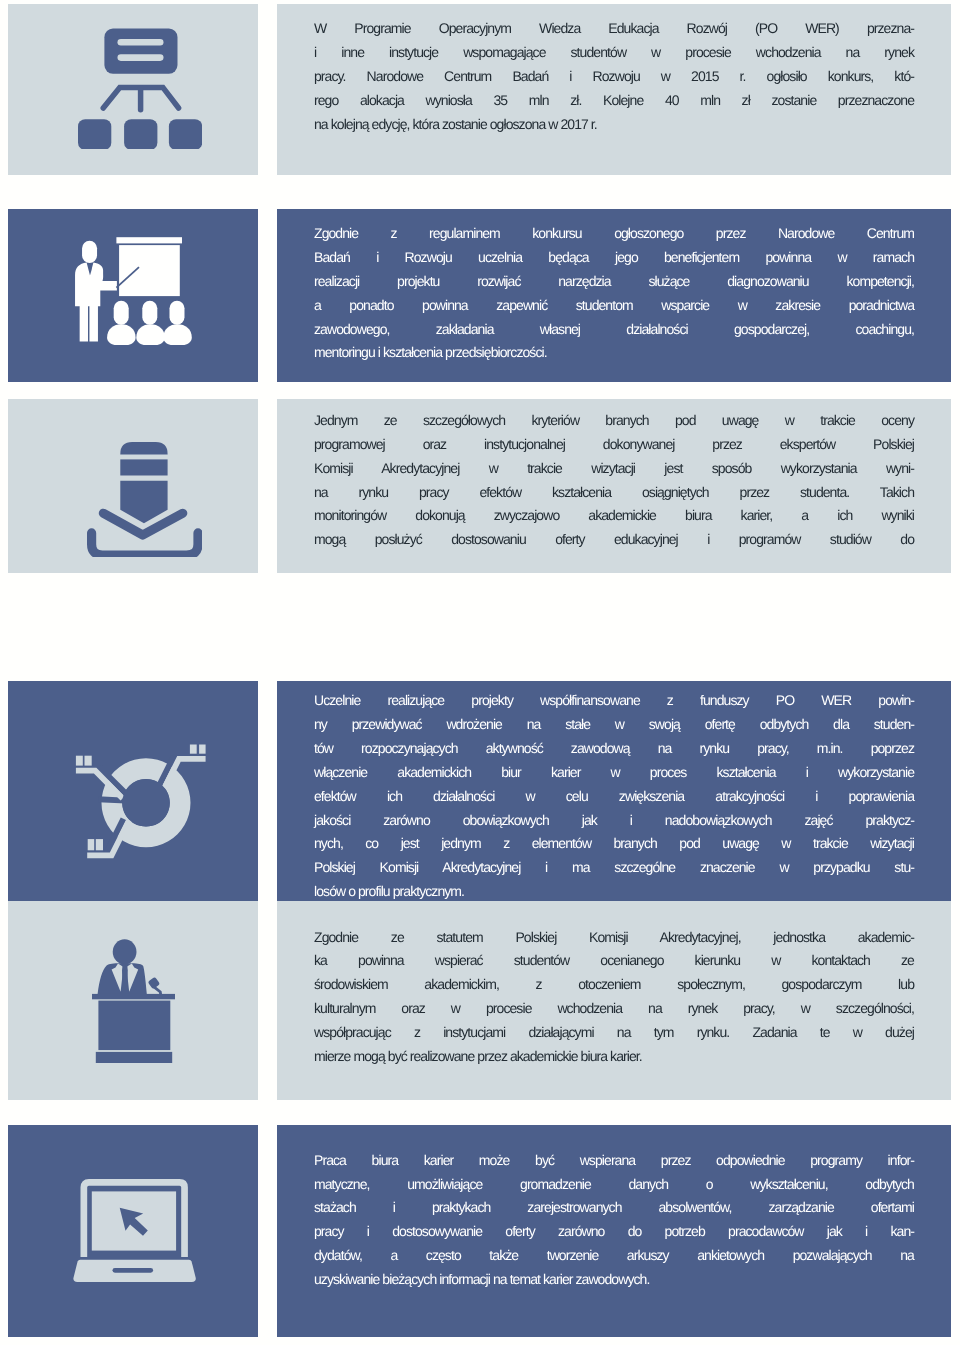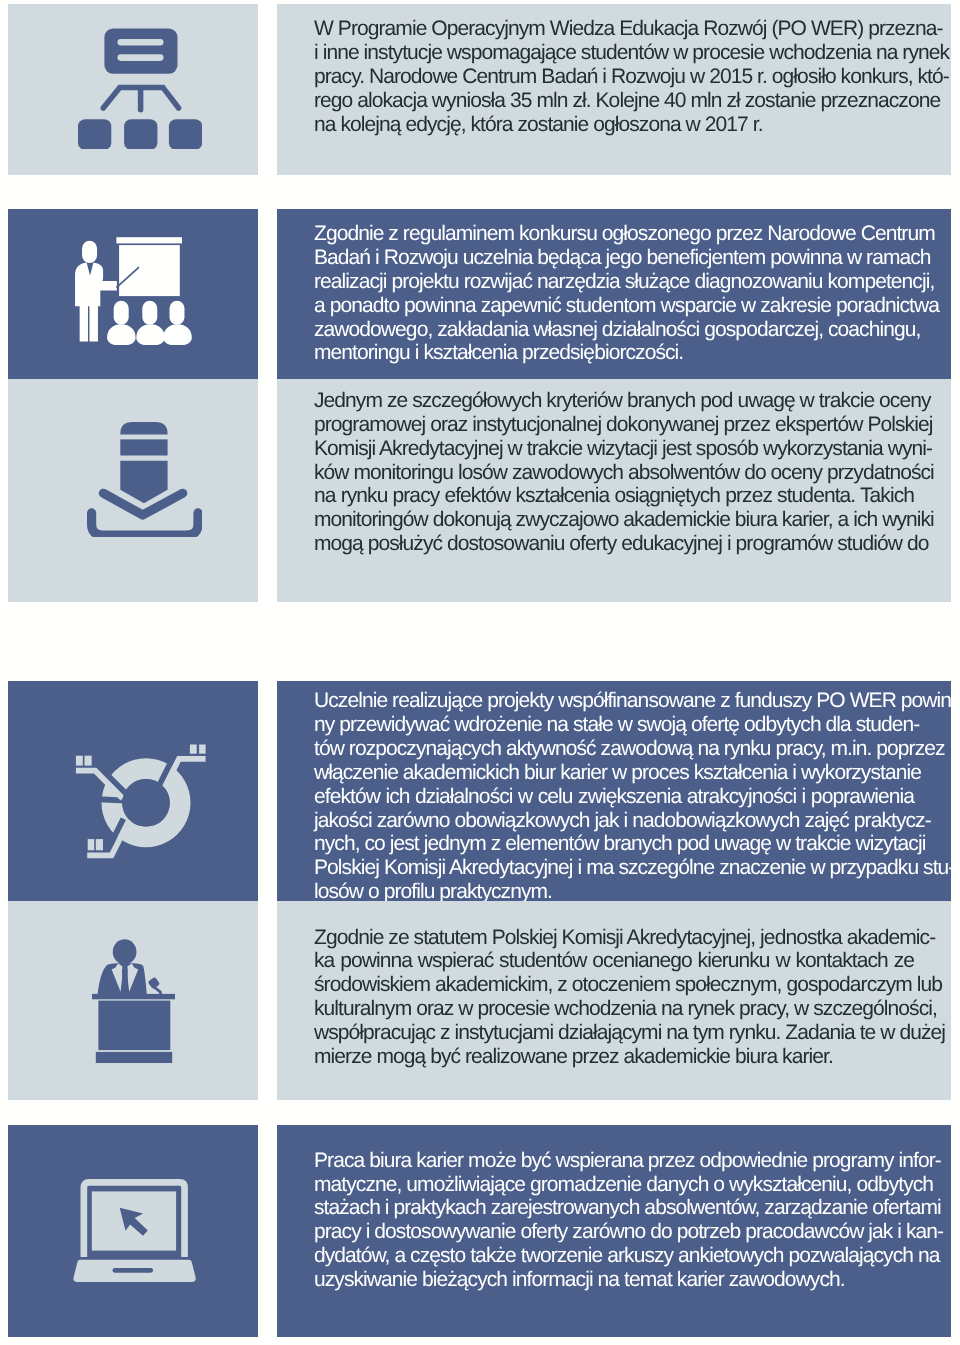--- a/index.html
+++ b/index.html
@@ -6,21 +6,21 @@
   html,body{margin:0;padding:0;}
   body{width:960px;height:1345px;background:#fffffd;
        font-family:"Liberation Sans",sans-serif;overflow:hidden;
        -webkit-font-smoothing:antialiased;text-rendering:geometricPrecision;}
   .page{position:relative;width:960px;height:1345px;}
   .panel{position:absolute;left:0;width:960px;}
   .icon-cell{position:absolute;left:8px;width:250px;top:0;bottom:0;}
   .text-cell{position:absolute;left:277px;width:674px;top:0;bottom:0;}
   .icon-cell svg{position:absolute;}
   .ptext{position:absolute;left:37px;width:600px;
-         font-size:21px;line-height:23.85px;letter-spacing:-0.92px;}
+         font-size:14px;line-height:23.85px;letter-spacing:-0.92px;}
   .ln{text-align:justify;text-align-last:justify;white-space:pre;}
   .ln.last{text-align-last:left;}
   .light .icon-cell,.light .text-cell{background:#d1dade;}
   .light .ptext{color:#232d35;}
   .dark  .icon-cell,.dark  .text-cell{background:#4c5f8b;}
   .dark  .ptext{color:#ffffff;}
   .light .ic{fill:#4c5f8b;}
   .light .icbg{fill:#d1dade;}
   .light .icstroke{stroke:#4c5f8b;}
   .dark  .ic{fill:#d0d9de;}
@@ -99,38 +99,37 @@
           <div class="ln">Zgodnie z regulaminem konkursu ogłoszonego przez Narodowe Centrum</div>
           <div class="ln">Badań i Rozwoju uczelnia będąca jego beneficjentem powinna w ramach</div>
           <div class="ln">realizacji projektu rozwijać narzędzia służące diagnozowaniu kompetencji,</div>
           <div class="ln">a ponadto powinna zapewnić studentom wsparcie w zakresie poradnictwa</div>
           <div class="ln">zawodowego, zakładania własnej działalności gospodarczej, coachingu,</div>
           <div class="ln last">mentoringu i kształcenia przedsiębiorczości.</div>
         </div>
     </div>
   </section>
 
-  <section class="panel light" style="top:379px;height:223px;">
+  <section class="panel light" style="top:399px;height:174px;">
     <div class="icon-cell">
       <svg width="116.8" height="115.4" viewBox="0 0 116.8 115.4" style="left:77.6px;top:42.9px">
         <path class="ic" d="M34.3 11.9 q0 -11.9 11.9 -11.9 h23.5 q11.9 0 11.9 11.9 v0.5 h-47.3 Z"></path>
         <rect class="ic" x="34.3" y="17.4" width="47.3" height="16.1"></rect>
         <path class="ic" d="M34.3 38.8 h47.3 v29.0 l-23.65 13.5 l-23.65 -13.5 Z"></path>
         <g class="icstroke" fill="none" stroke-width="9.2" stroke-linecap="round" stroke-linejoin="round">
           <path d="M17.4 71.3 L56.7 93.0 L96.7 71.3"></path>
           <path d="M5.6 90.9 v11.3 q0 10.8 10.8 10.8 h84.0 q11.6 0 11.6 -10.8 v-11.3"></path>
         </g>
       </svg>
     </div>
     <div class="text-cell">
       <div class="ptext" style="top:10.0px">
           <div class="ln">Jednym ze szczegółowych kryteriów branych pod uwagę w trakcie oceny</div>
           <div class="ln">programowej oraz instytucjonalnej dokonywanej przez ekspertów Polskiej</div>
           <div class="ln">Komisji Akredytacyjnej w trakcie wizytacji jest sposób wykorzystania wyni-</div>
-          <div class="ln">ków monitoringu losów zawodowych absolwentów do oceny przydatności</div>
           <div class="ln">na rynku pracy efektów kształcenia osiągniętych przez studenta. Takich</div>
           <div class="ln">monitoringów dokonują zwyczajowo akademickie biura karier, a ich wyniki</div>
           <div class="ln">mogą posłużyć dostosowaniu oferty edukacyjnej i programów studiów do</div>
         </div>
     </div>
   </section>
 
   <section class="panel dark" style="top:637.3px;height:240.5px;margin-top:44px;">
     <div class="icon-cell">
       <svg width="131.6" height="116.6" viewBox="0 0 131.6 116.6" style="left:66.2px;top:61.9px">

